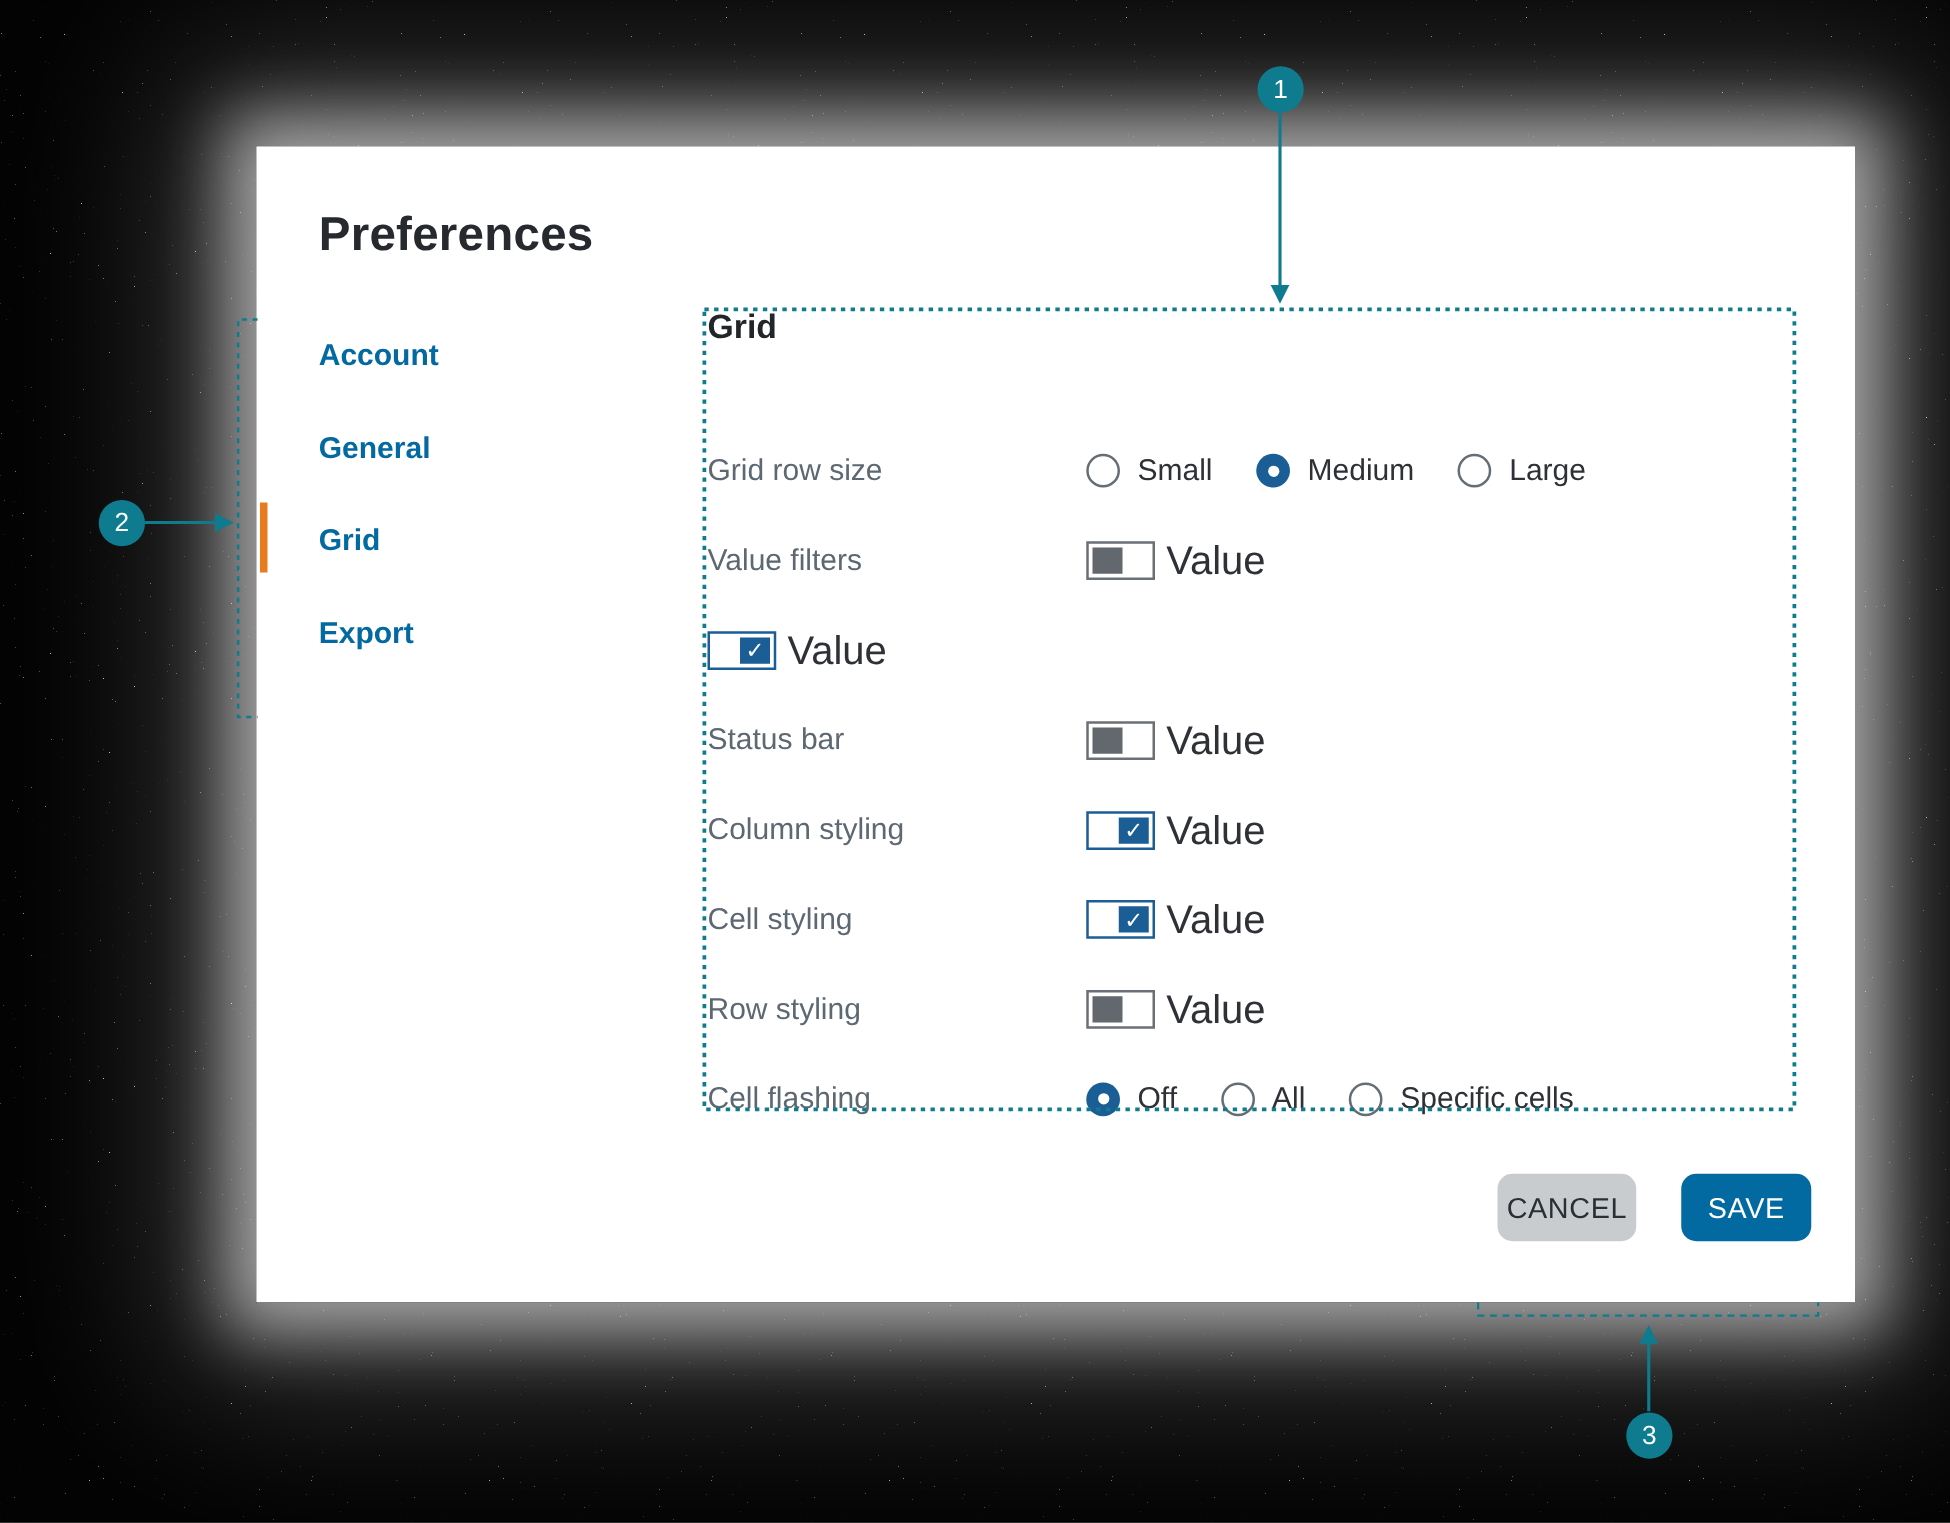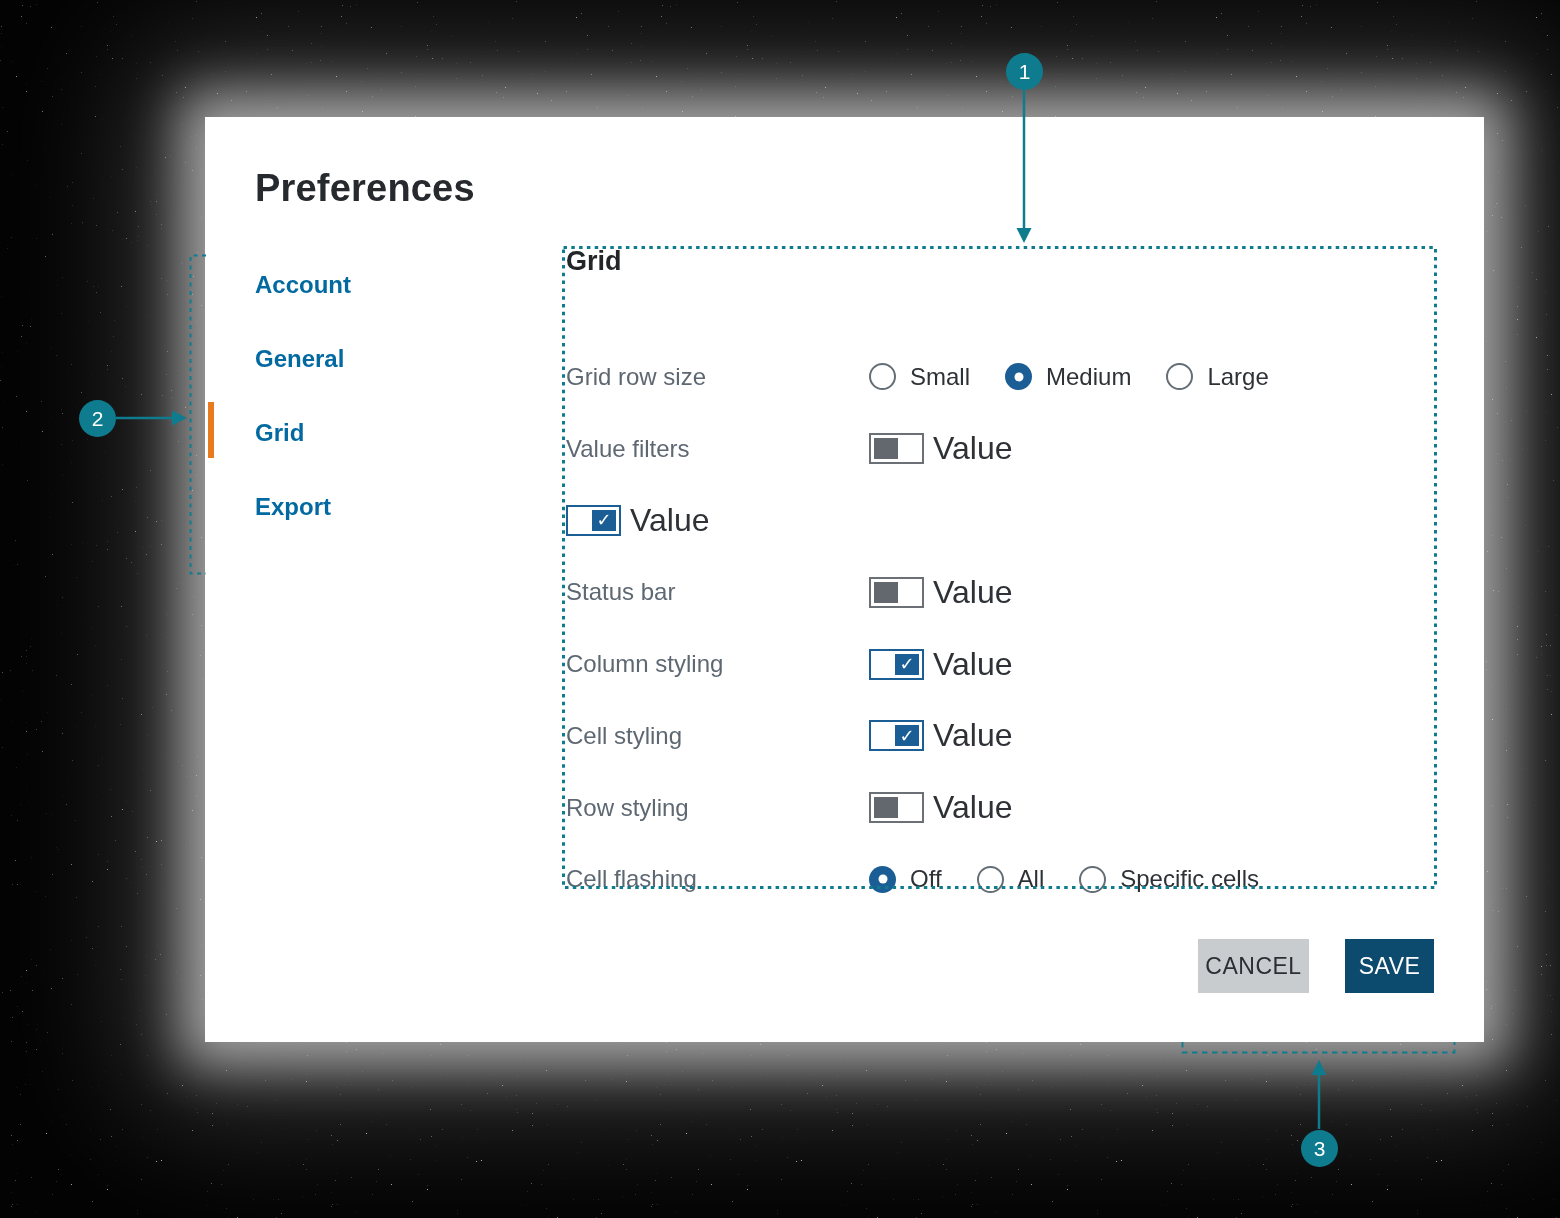--- a/index.html
+++ b/index.html
@@ -34,23 +34,23 @@
 
   .toggle{width:55px;height:31px;border:2px solid #6b7076;background:#fff;box-sizing:border-box;
           display:flex;align-items:center;justify-content:flex-start;padding:0 3px;cursor:pointer;flex:0 0 55px;}
   .toggle .knob{width:24px;height:21px;background:#62686e;color:#fff;display:flex;align-items:center;
           justify-content:center;font-size:18px;line-height:1;}
   .toggle.on{border-color:#1b5e96;justify-content:flex-end;}
   .toggle.on .knob{background:#1b5e96;}
   .value-label{font-size:32px;color:#2e3237;margin-left:9px;}
 
   .btn{position:absolute;top:822px;height:54px;display:flex;align-items:center;justify-content:center;
-       font-size:23px;letter-spacing:.5px;cursor:pointer;user-select:none;}
+       font-size:23px;letter-spacing:.5px;cursor:pointer;user-select:none;border-radius:12px;}
   .btn-cancel{left:993px;width:111px;background:#c9cccf;color:#2a2f34;}
-  .btn-save{left:1140px;width:89px;background:#0c4a6e;color:#ffffff;}
+  .btn-save{left:1140px;width:104px;background:#0369a1;color:#ffffff;}
 
   svg.overlay{position:absolute;left:0;top:0;z-index:3;pointer-events:none;}
   .marker{position:absolute;width:37px;height:37px;border-radius:50%;background:#0e7c8e;color:#fff;
           font-size:21px;display:flex;align-items:center;justify-content:center;z-index:4;}
   .marker-1{left:1006px;top:53px;}
   .marker-2{left:79px;top:400px;}
   .marker-3{left:1301px;top:1130px;}
 </style>
 </head>
 <body>

